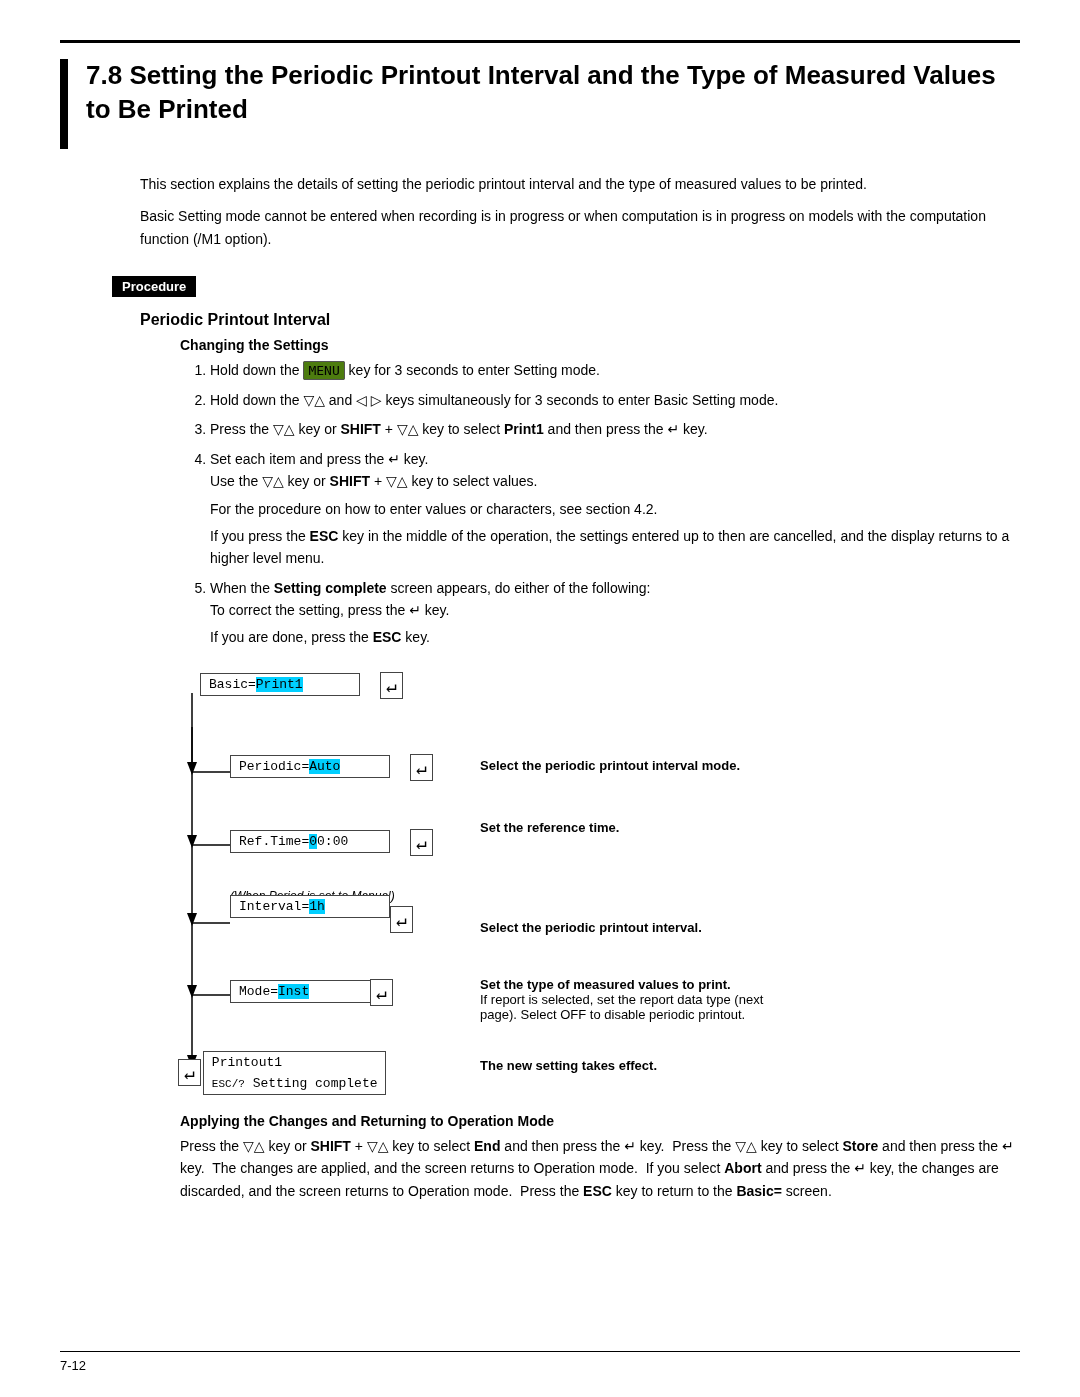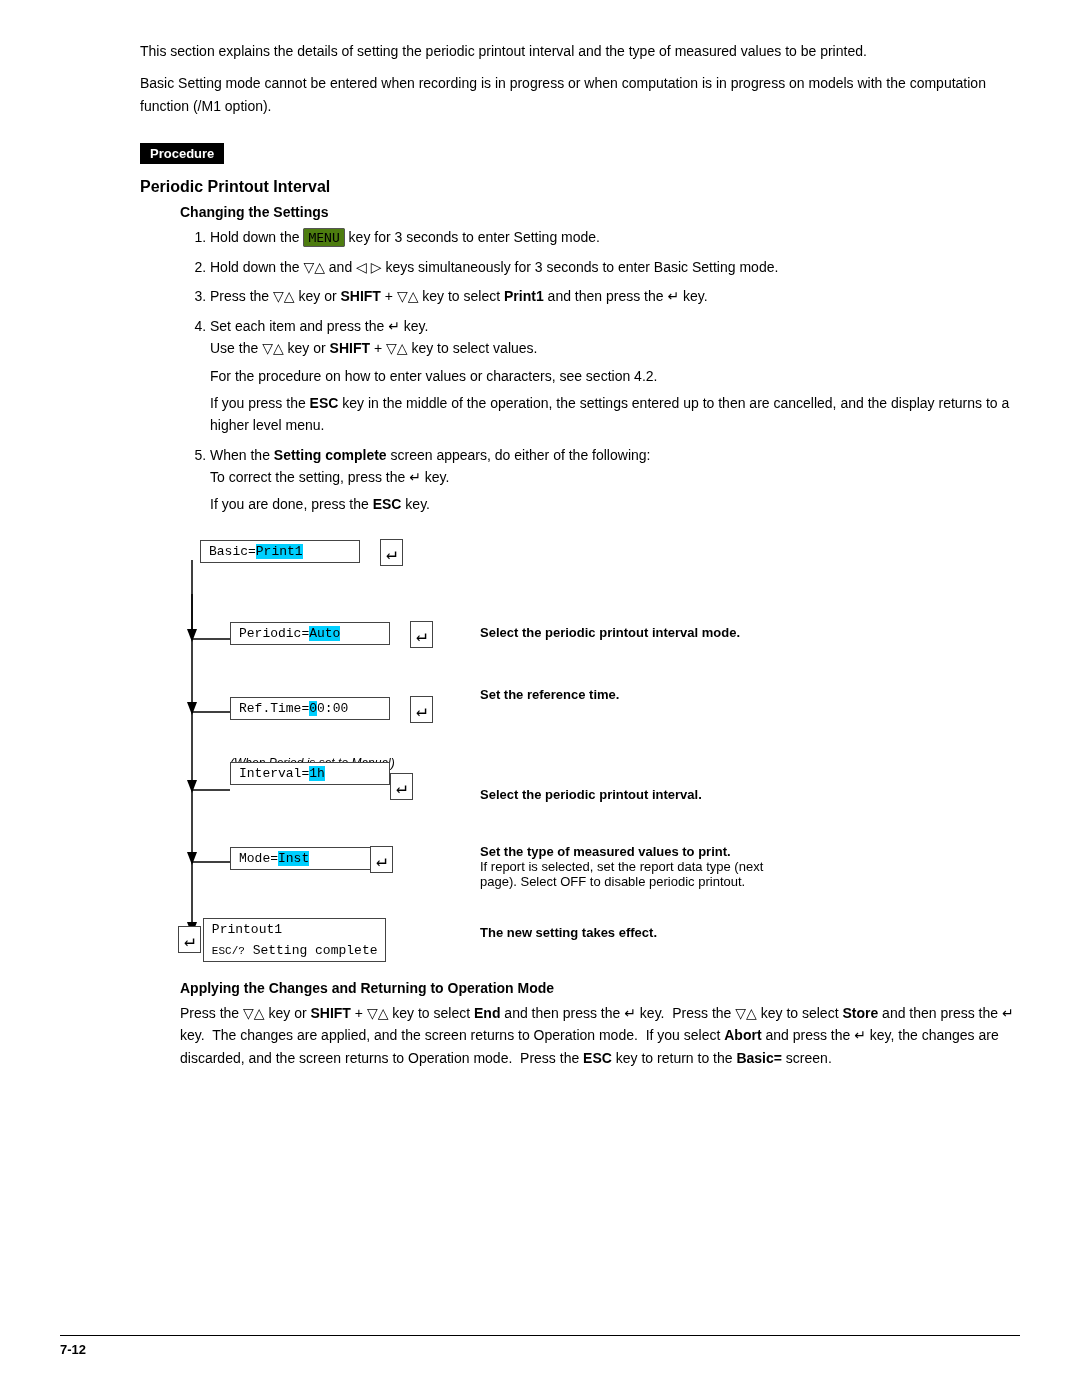--- a/index.html
+++ b/index.html
@@ -45,21 +45,21 @@
       line-height: 1.6;
       font-size: 14px;
     }
     .procedure-label {
       display: inline-block;
       background: #000;
       color: #fff;
       font-weight: bold;
       font-size: 13px;
       padding: 3px 10px;
-      margin-left: 80px;
+      margin-left: 52px;
       margin-top: 16px;
       margin-bottom: 14px;
     }
     .subsection-title {
       font-size: 16px;
       font-weight: bold;
       margin-left: 80px;
       margin-bottom: 8px;
     }
     .sub-subsection-title {
@@ -97,24 +97,24 @@
       margin-top: 16px;
       margin-bottom: 6px;
     }
     .applying-text {
       margin-left: 120px;
       line-height: 1.6;
       font-size: 14px;
     }
     .page-footer {
       position: absolute;
-      bottom: 40px;
+      bottom: 24px;
       left: 60px;
       font-size: 13px;
-      font-weight: bold;
+      font-weight: normal;
       border-top: 1px solid #000;
       width: calc(100% - 120px);
       padding-top: 6px;
     }
     
     
     .diagram-container {
       position: relative;
       margin-left: 100px;
       margin-top: 12px;
@@ -138,20 +138,26 @@
       white-space: nowrap;
     }
     .hl { background: #00cfff; }
   </style>
 </head>
 <body>
 
 <div class="page">
 
   
+  <div class="title-section">
+    <div class="vertical-bar"></div>
+    <div class="main-title">
+      <span>7.8</span>&nbsp;<span>Setting the Periodic Printout Interval and the Type of Measured Values to Be Printed</span>
+    </div>
+  </div>
 
   
   <p class="intro-text">This section explains the details of setting the periodic printout interval and the type of measured values to be printed.</p>
   <p class="intro-text">Basic Setting mode cannot be entered when recording is in progress or when computation is in progress on models with the computation function (/M1 option).</p>
 
   
   <div class="procedure-label">Procedure</div>
 
   
   <div class="subsection-title">Periodic Printout Interval</div>

